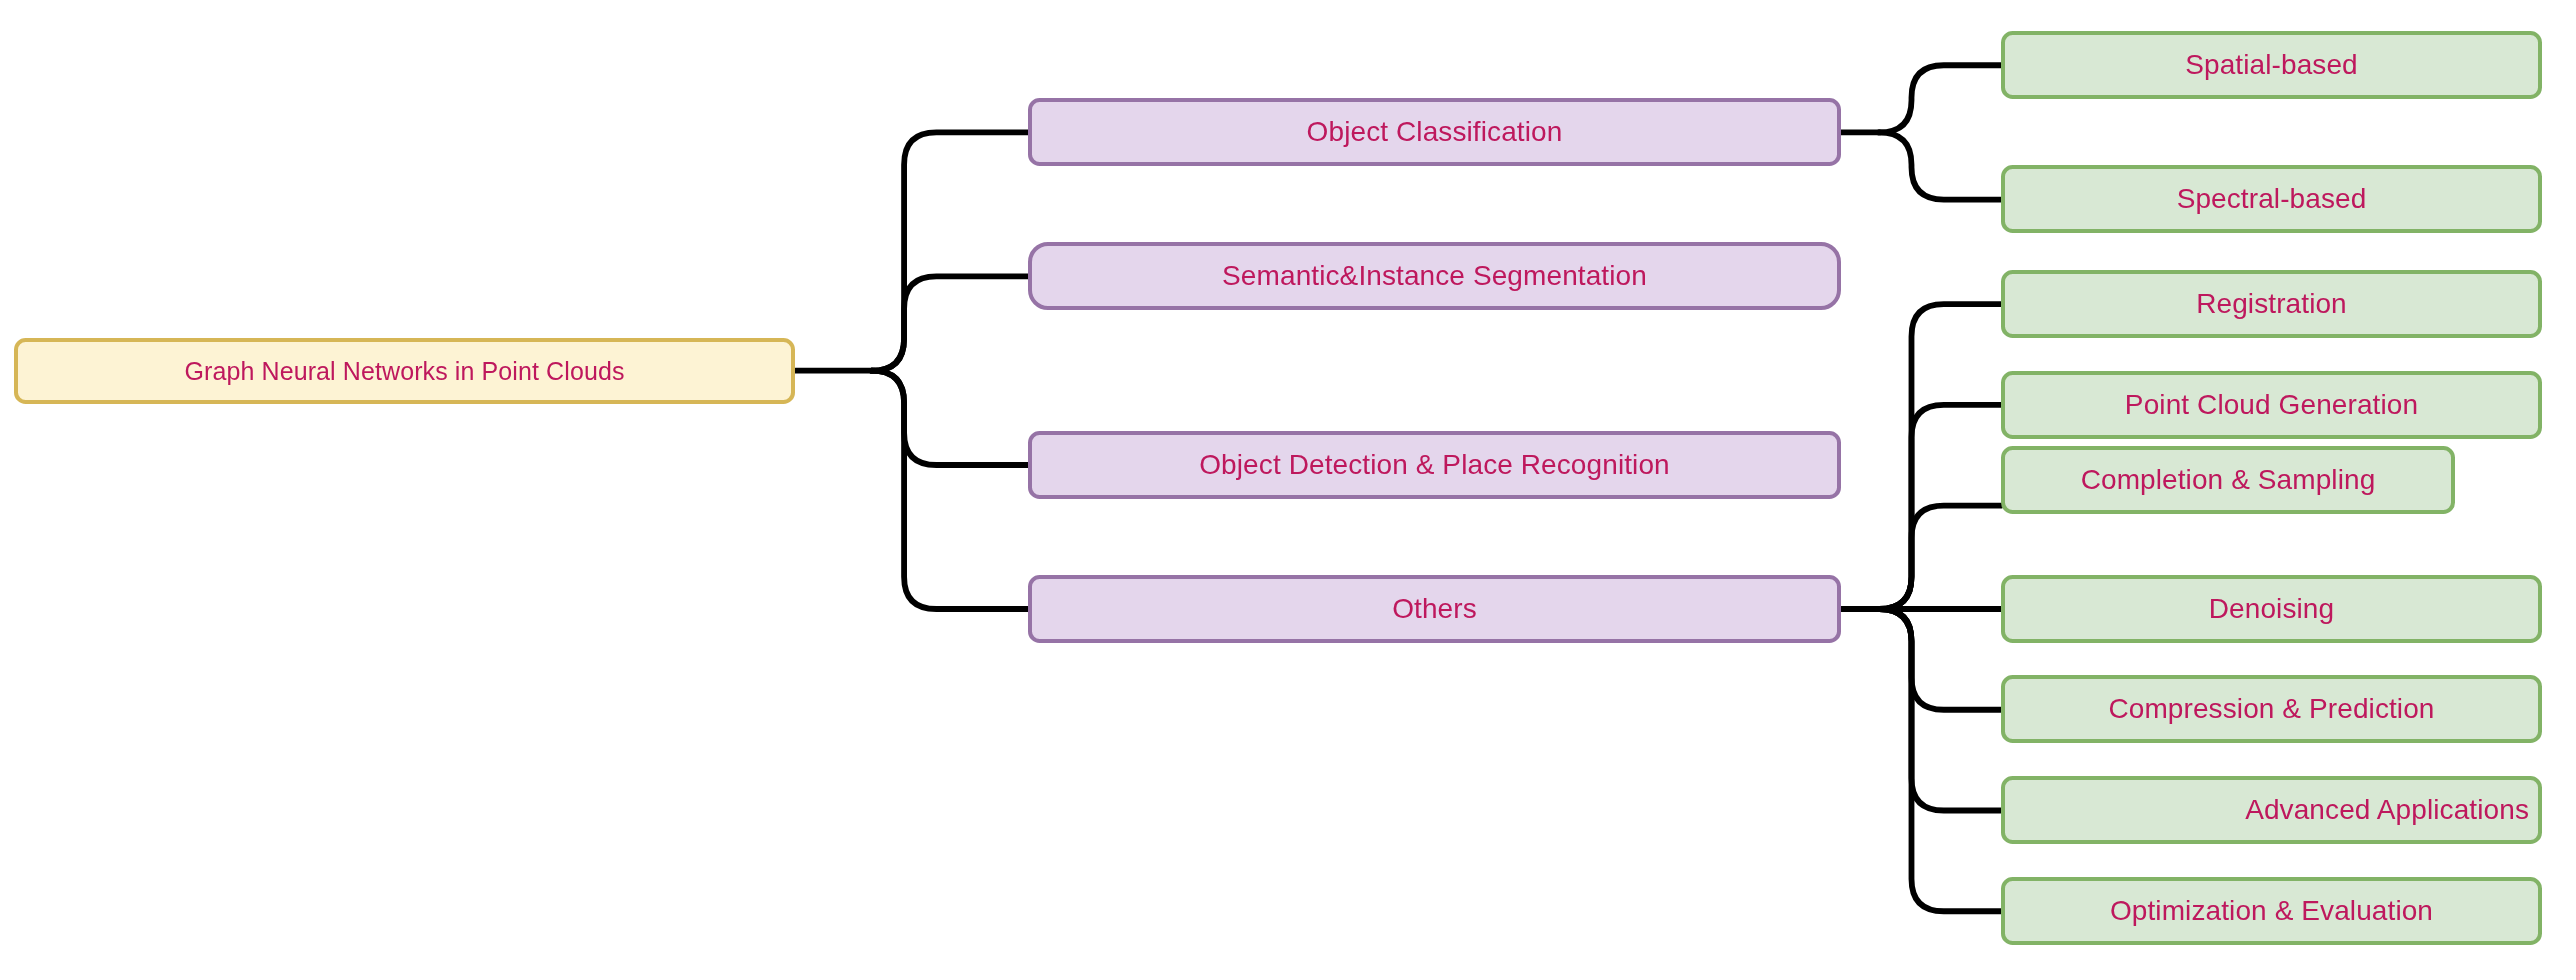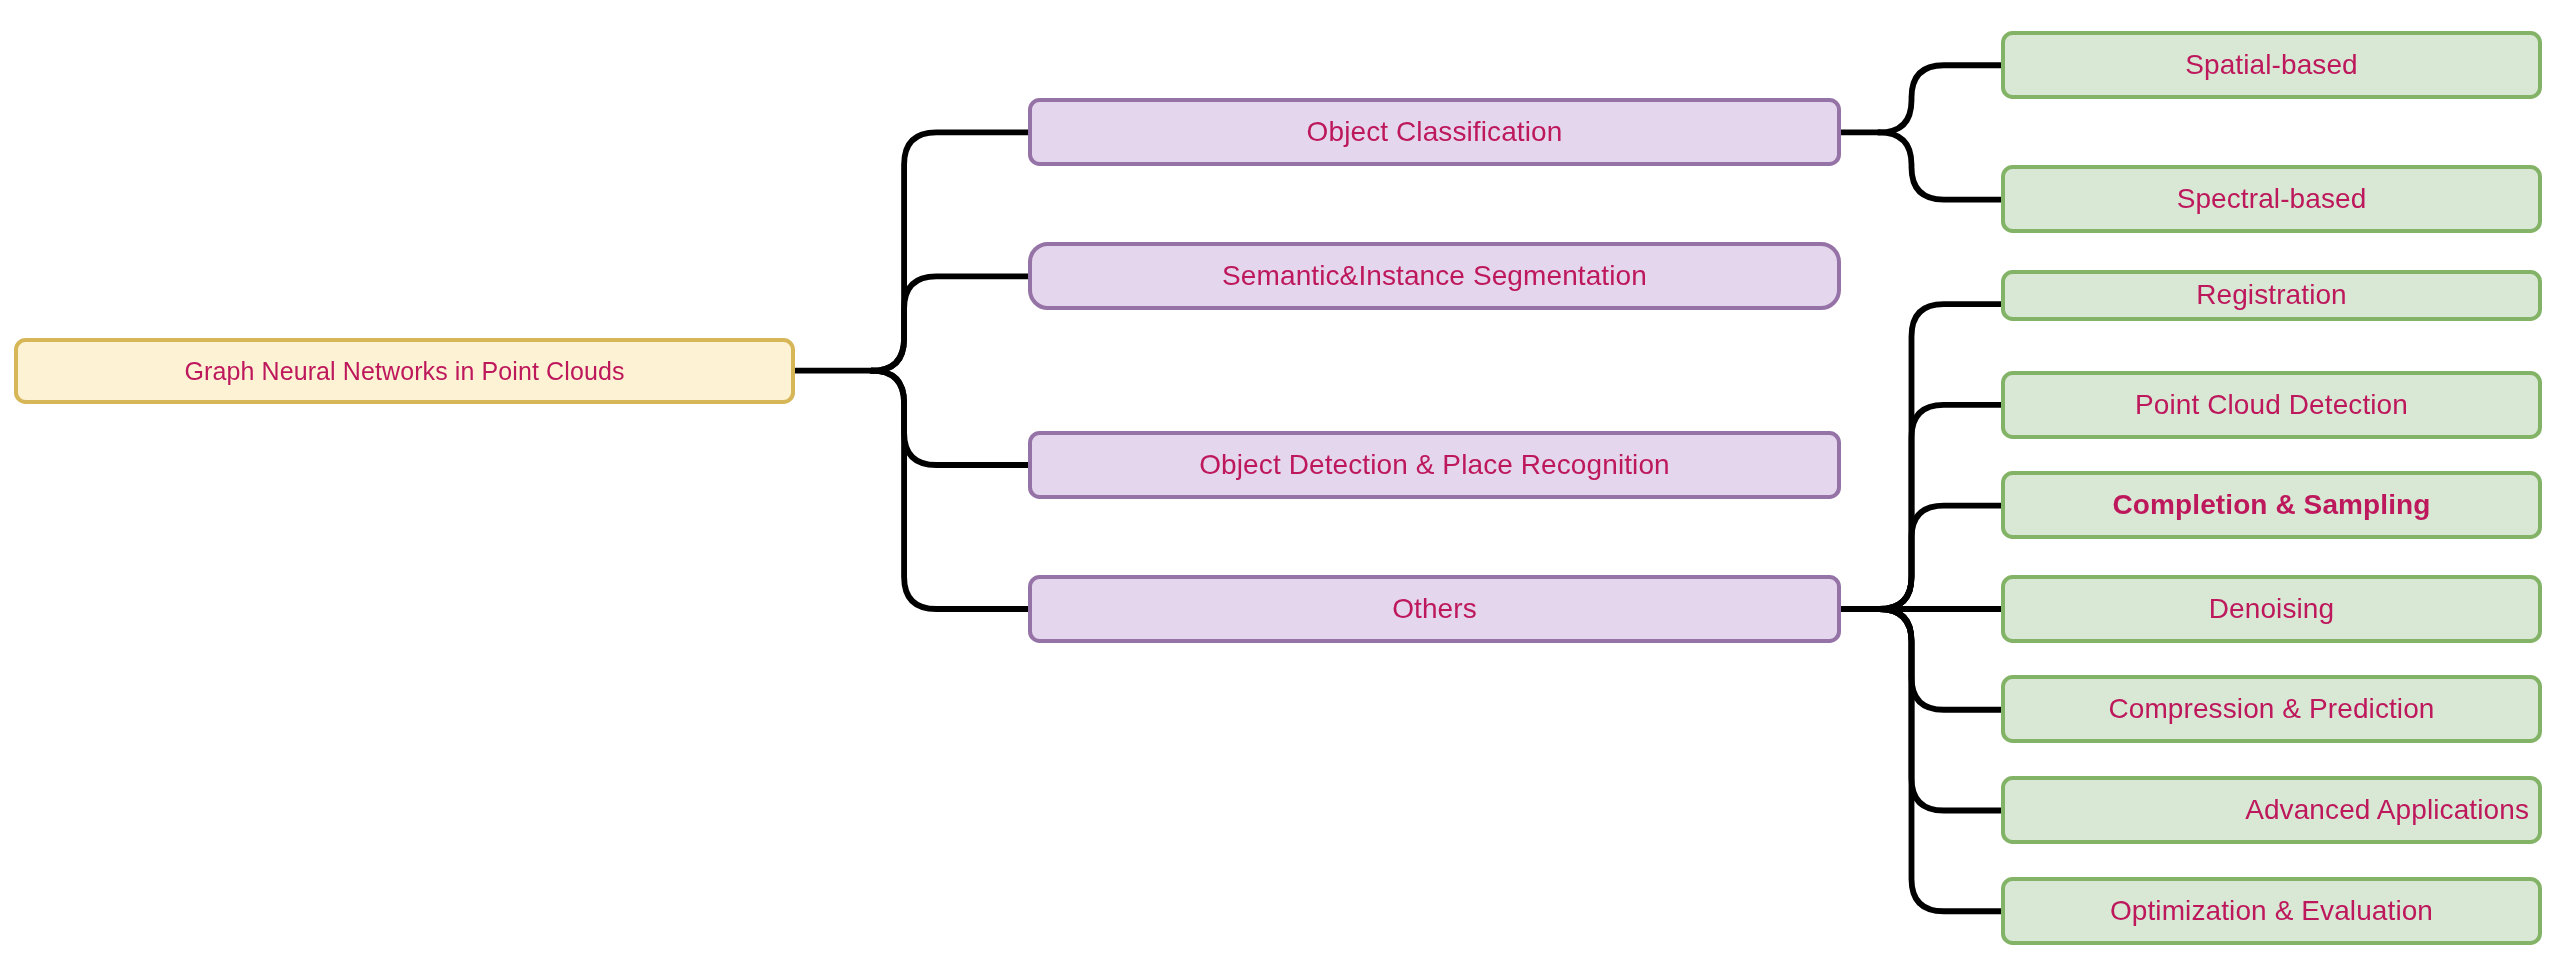--- a/index.html
+++ b/index.html
@@ -111,29 +111,29 @@
   </div>
 
   <div class="node node-leaf" style="left:2001px; top:31px; width:541px; height:68px;">
     <span>Spatial-based</span>
   </div>
 
   <div class="node node-leaf" style="left:2001px; top:165px; width:541px; height:68px;">
     <span>Spectral-based</span>
   </div>
 
-  <div class="node node-leaf" style="left:2001px; top:270px; width:541px; height:51px;">
+  <div class="node node-leaf" style="left:2001px; top:270px; width:541px; height:68px;">
     <span>Registration</span>
   </div>
 
   <div class="node node-leaf" style="left:2001px; top:371px; width:541px; height:68px;">
-    <span>Point Cloud Detection</span>
+    <span>Point Cloud Generation</span>
   </div>
 
-  <div class="node node-leaf" style="left:2001px; top:471px; width:541px; height:68px;font-weight:bold;">
+  <div class="node node-leaf" style="left:2001px; top:446px; width:454px; height:68px;">
     <span>Completion &amp; Sampling</span>
   </div>
 
   <div class="node node-leaf" style="left:2001px; top:575px; width:541px; height:68px;">
     <span>Denoising</span>
   </div>
 
   <div class="node node-leaf" style="left:2001px; top:675px; width:541px; height:68px;">
     <span>Compression &amp; Prediction</span>
   </div>

